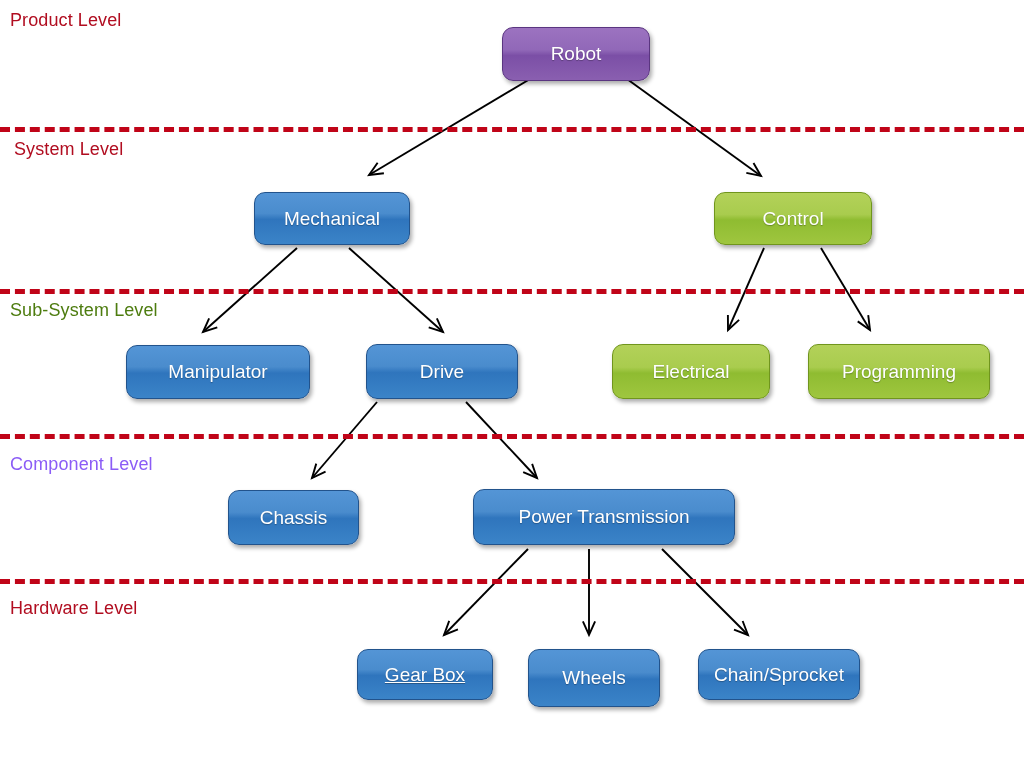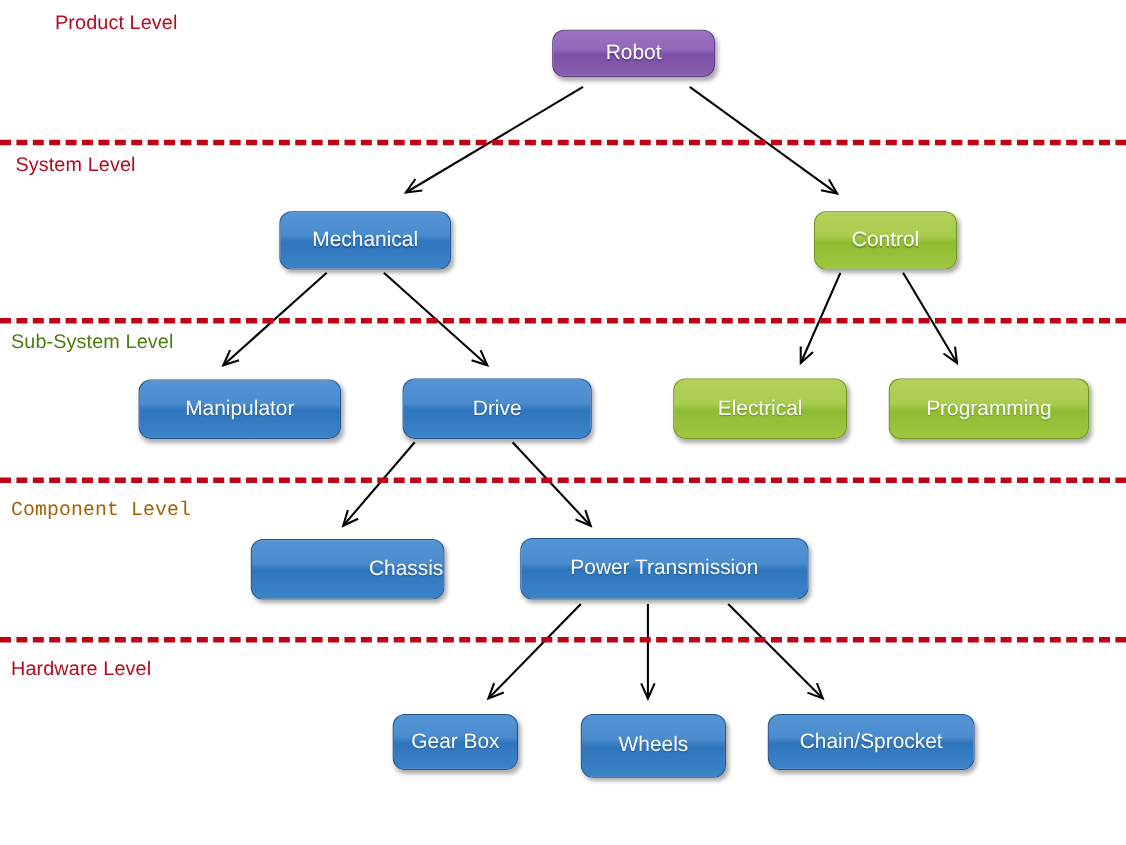--- a/index.html
+++ b/index.html
@@ -120,58 +120,58 @@
       </g>
     </svg>
 
   <div id="dividers">
       <div class="divider" style="top: 127px; border-top-color: rgb(192, 4, 24);"></div>
       <div class="divider" style="top: 289px; border-top-color: rgb(192, 4, 24);"></div>
       <div class="divider" style="top: 434px; border-top-color: rgb(192, 4, 24);"></div>
       <div class="divider" style="top: 579px; border-top-color: rgb(192, 4, 24);"></div>
     </div>
   <div id="labels">
-      <div class="level-label" style="left: 10px; top: 10px; color: rgb(177, 13, 32); margin-left: 40px;">Product Level</div>
+      <div class="level-label" style="left: 10px; top: 10px; color: rgb(177, 13, 32);">Product Level</div>
       <div class="level-label" style="left: 14px; top: 139px; color: rgb(177, 13, 32);">System Level</div>
       <div class="level-label" style="left: 10px; top: 300px; color: #4d7c0f;">Sub-System Level</div>
-      <div class="level-label" style="left: 10px; top: 454px; color: #a16207; font-family: Liberation Mono, monospace;">Component Level</div>
+      <div class="level-label" style="left: 10px; top: 454px; color: #8b5cf6;">Component Level</div>
       <div class="level-label" style="left: 10px; top: 598px; color: rgb(177, 13, 32);">Hardware Level</div>
     </div>
   <div id="nodes">
-      <div class="node purple" style="left: 502px; top: 27px; width: 148px; height: 43px;">
+      <div class="node purple" style="left: 502px; top: 27px; width: 148px; height: 54px;">
         <span>Robot</span>
       </div>
       <div class="node blue" style="left: 254px; top: 192px; width: 156px; height: 53px;">
         <span>Mechanical</span>
       </div>
-      <div class="node green" style="left: 740px; top: 192px; width: 130px; height: 53px;">
+      <div class="node green" style="left: 714px; top: 192px; width: 158px; height: 53px;">
         <span>Control</span>
       </div>
       <div class="node blue" style="left: 126px; top: 345px; width: 184px; height: 54px;">
         <span>Manipulator</span>
       </div>
-      <div class="node blue" style="left: 366px; top: 344px; width: 172px; height: 55px;">
+      <div class="node blue" style="left: 366px; top: 344px; width: 152px; height: 55px;">
         <span>Drive</span>
       </div>
       <div class="node green" style="left: 612px; top: 344px; width: 158px; height: 55px;">
         <span>Electrical</span>
       </div>
       <div class="node green" style="left: 808px; top: 344px; width: 182px; height: 55px; border-radius: 10px;">
         <span>Programming</span>
       </div>
-      <div class="node blue" style="left: 228px; top: 490px; width: 176px; height: 55px; justify-content: flex-end;">
+      <div class="node blue" style="left: 228px; top: 490px; width: 131px; height: 55px;">
         <span>Chassis</span>
       </div>
       <div class="node blue" style="left: 458px; top: 489px; width: 262px; height: 56px; margin-left: 15px;">
         <span>Power Transmission</span>
       </div>
-      <div class="node blue" style="left: 357px; top: 649px; width: 114px; height: 51px;">
+      <div class="node blue" style="left: 357px; top: 649px; width: 136px; height: 51px; text-decoration: underline;">
         <span>Gear Box</span>
       </div>
       <div class="node blue" style="left: 528px; top: 649px; width: 132px; height: 58px;">
         <span>Wheels</span>
       </div>
-      <div class="node blue" style="left: 698px; top: 649px; width: 188px; height: 51px;">
+      <div class="node blue" style="left: 698px; top: 649px; width: 162px; height: 51px;">
         <span>Chain/Sprocket</span>
       </div>
     </div>
 
 </div>
 
 </body></html>

